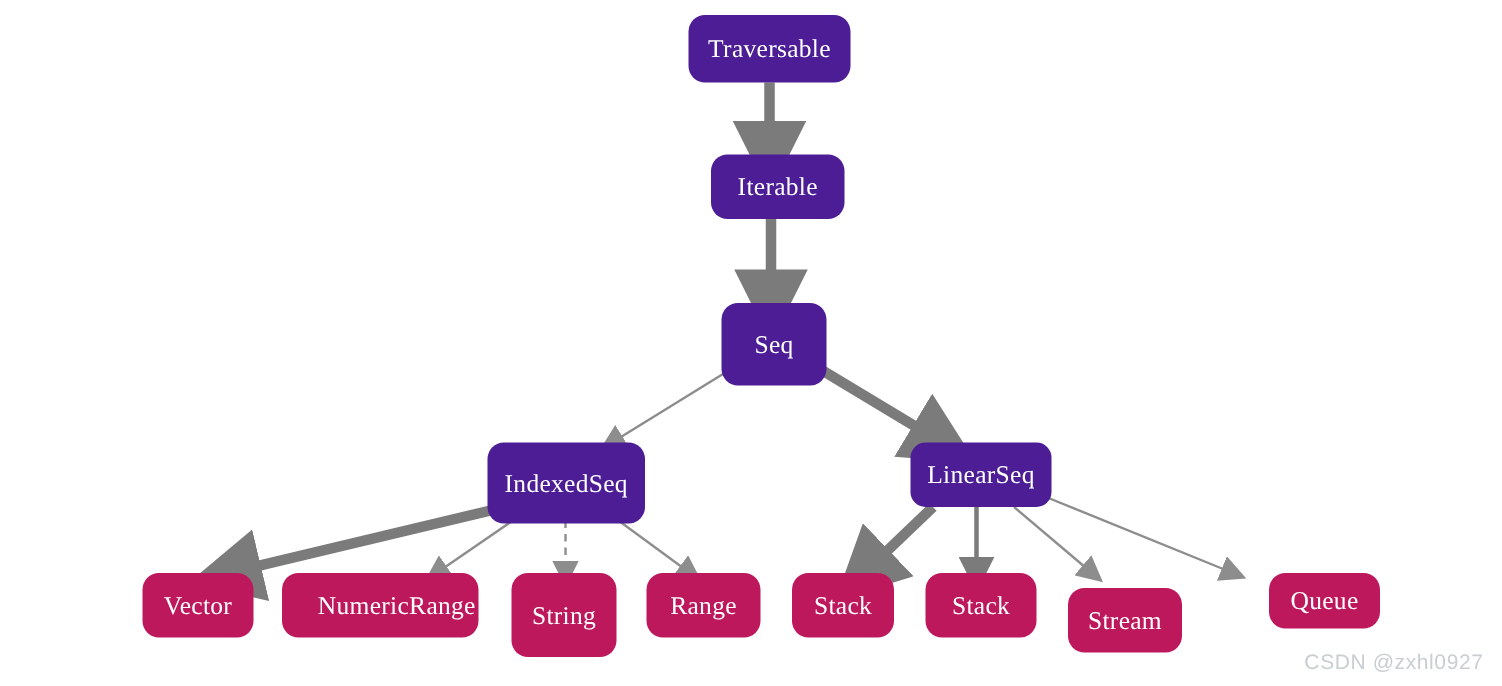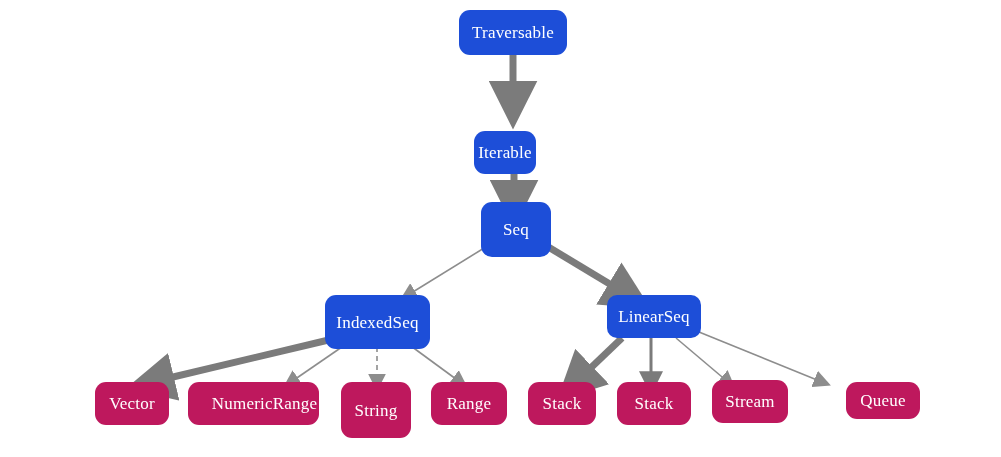--- a/index.html
+++ b/index.html
@@ -30,21 +30,21 @@
     border-radius: 11px;
     color: #ffffff;
     font-size: 17px;
     line-height: 1;
     white-space: nowrap;
     letter-spacing: 0.2px;
     z-index: 5;
     box-sizing: border-box;
   }
   .node.blue {
-    background: #1d4ed8;
+    background: #4c1d95;
     justify-content: center;
   }
   .node.dark {
     background: #be185d;
   }
   .watermark {
     position: absolute;
     right: 12px;
     bottom: 8px;
     color: #c9ced1;
@@ -85,21 +85,21 @@
         <line x1="651" y1="338" x2="651" y2="382" stroke="#7b7b7b" stroke-width="3" marker-end="url(#ah-medium)"></line>
         <line x1="676" y1="338" x2="728" y2="382" stroke="#8d8d8d" stroke-width="1.6" marker-end="url(#ah-thin)"></line>
         <line x1="699" y1="332" x2="822" y2="382" stroke="#8d8d8d" stroke-width="1.6" marker-end="url(#ah-thin)"></line>
       </g>
   </svg>
 
   <div id="node-layer">
       <div class="node blue" style="left: 459px; top: 10px; width: 108px; height: 45px;">
         <span>Traversable</span>
       </div>
-      <div class="node blue" style="left: 474px; top: 103px; width: 62px; height: 43px; margin-top: 28px;">
+      <div class="node blue" style="left: 474px; top: 103px; width: 89px; height: 43px;">
         <span>Iterable</span>
       </div>
       <div class="node blue" style="left: 481px; top: 202px; width: 70px; height: 55px;">
         <span>Seq</span>
       </div>
       <div class="node blue" style="left: 325px; top: 295px; width: 105px; height: 54px;">
         <span>IndexedSeq</span>
       </div>
       <div class="node blue" style="left: 607px; top: 295px; width: 94px; height: 43px; border-radius: 10px;">
         <span>LinearSeq</span>
@@ -115,21 +115,22 @@
       </div>
       <div class="node dark" style="left: 431px; top: 382px; width: 76px; height: 43px; align-items: center;">
         <span>Range</span>
       </div>
       <div class="node dark" style="left: 528px; top: 382px; width: 68px; height: 43px;">
         <span>Stack</span>
       </div>
       <div class="node dark" style="left: 617px; top: 382px; width: 74px; height: 43px;">
         <span>Stack</span>
       </div>
-      <div class="node dark" style="left: 712px; top: 380px; width: 76px; height: 43px;">
+      <div class="node dark" style="left: 712px; top: 392px; width: 76px; height: 43px;">
         <span>Stream</span>
       </div>
       <div class="node dark" style="left: 846px; top: 382px; width: 74px; height: 37px;">
         <span>Queue</span>
       </div>
     </div>
 
+  <div class="watermark">CSDN @zxhl0927</div>
 </div>
 
 </body></html>

